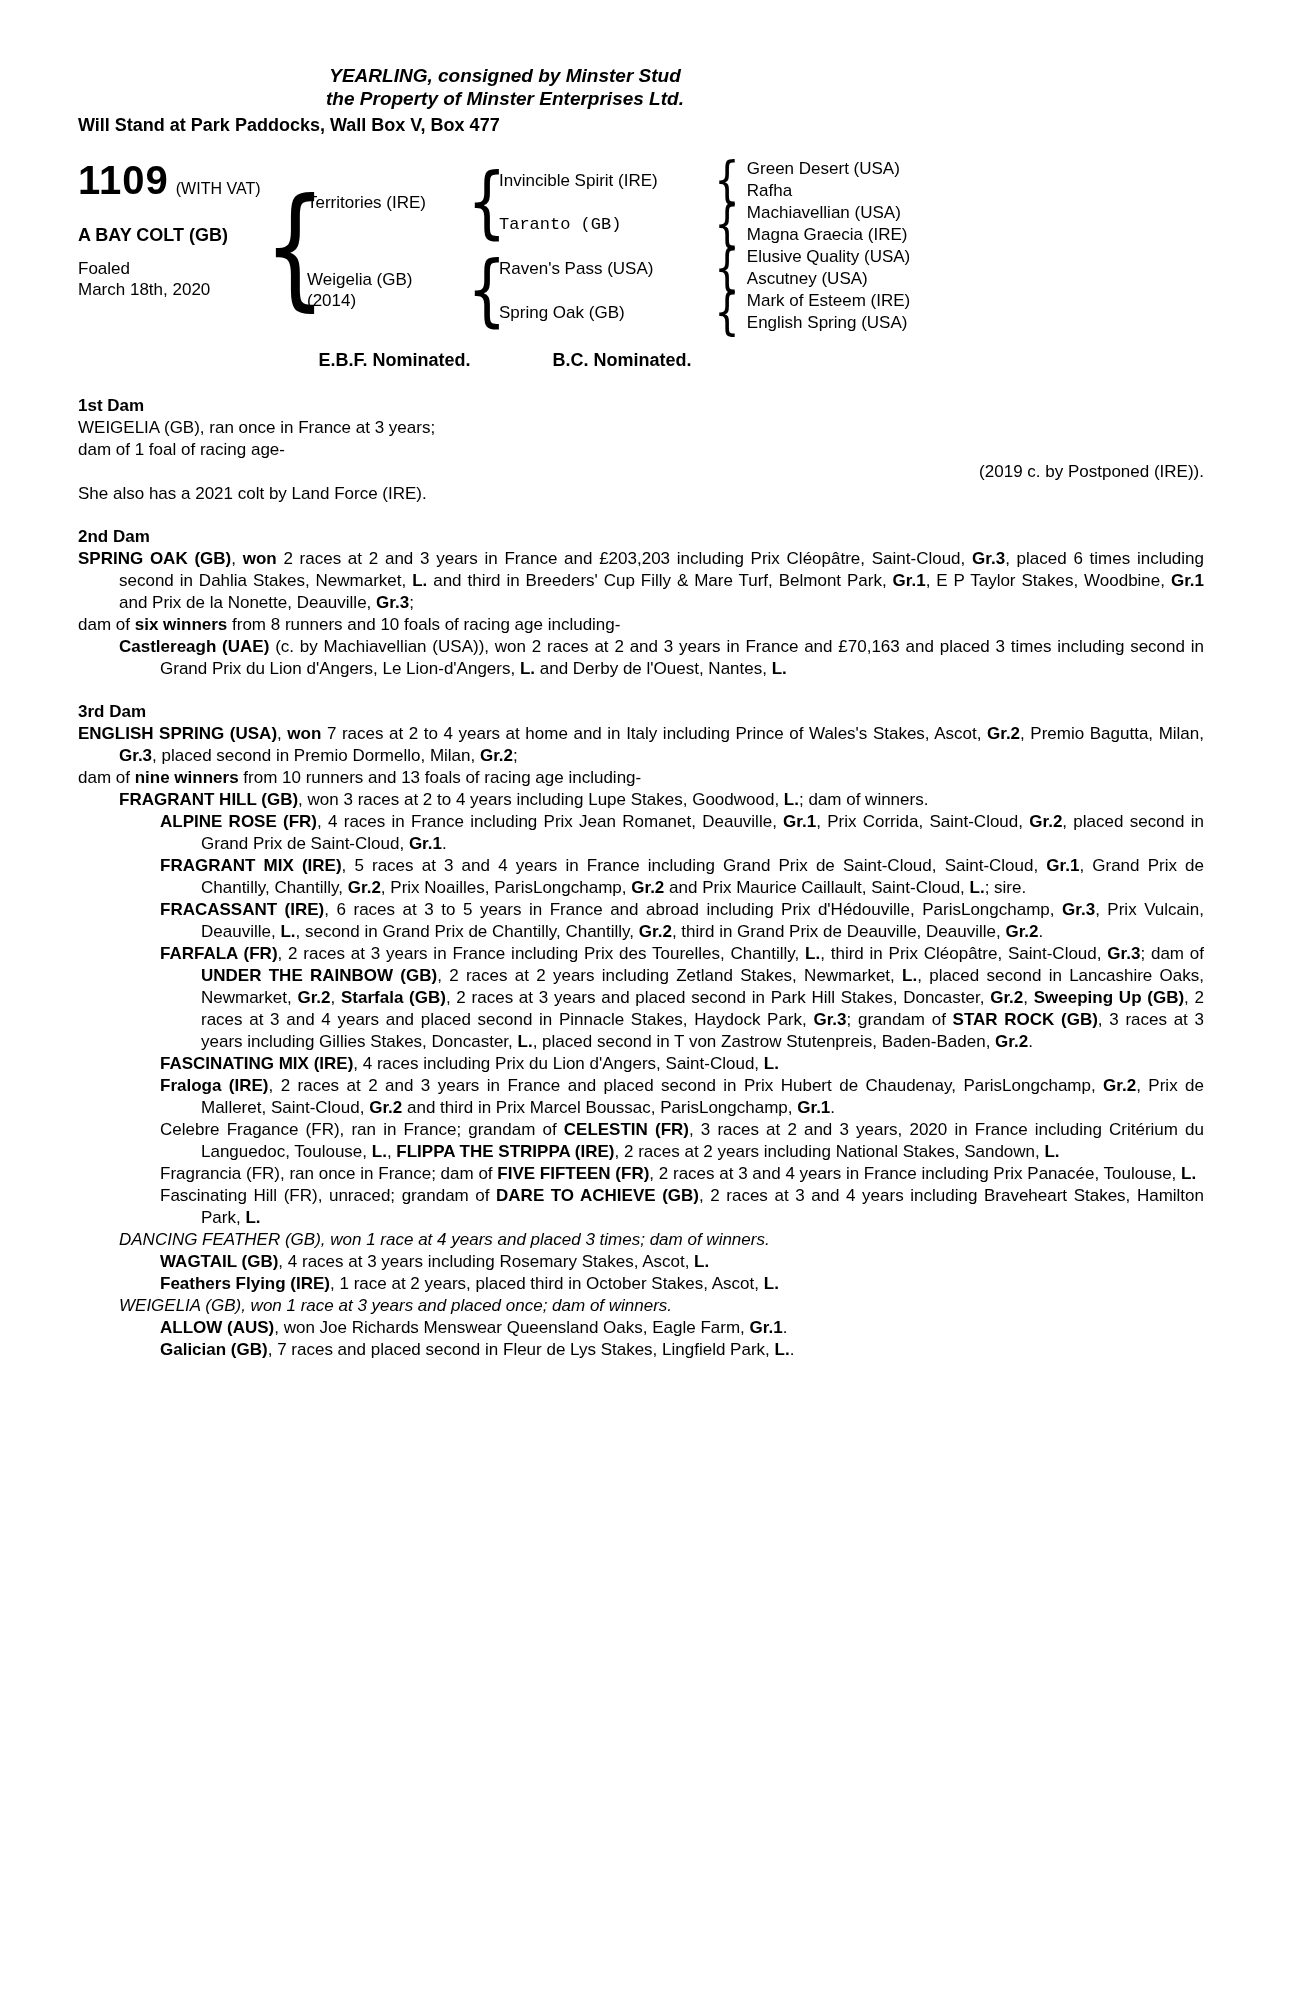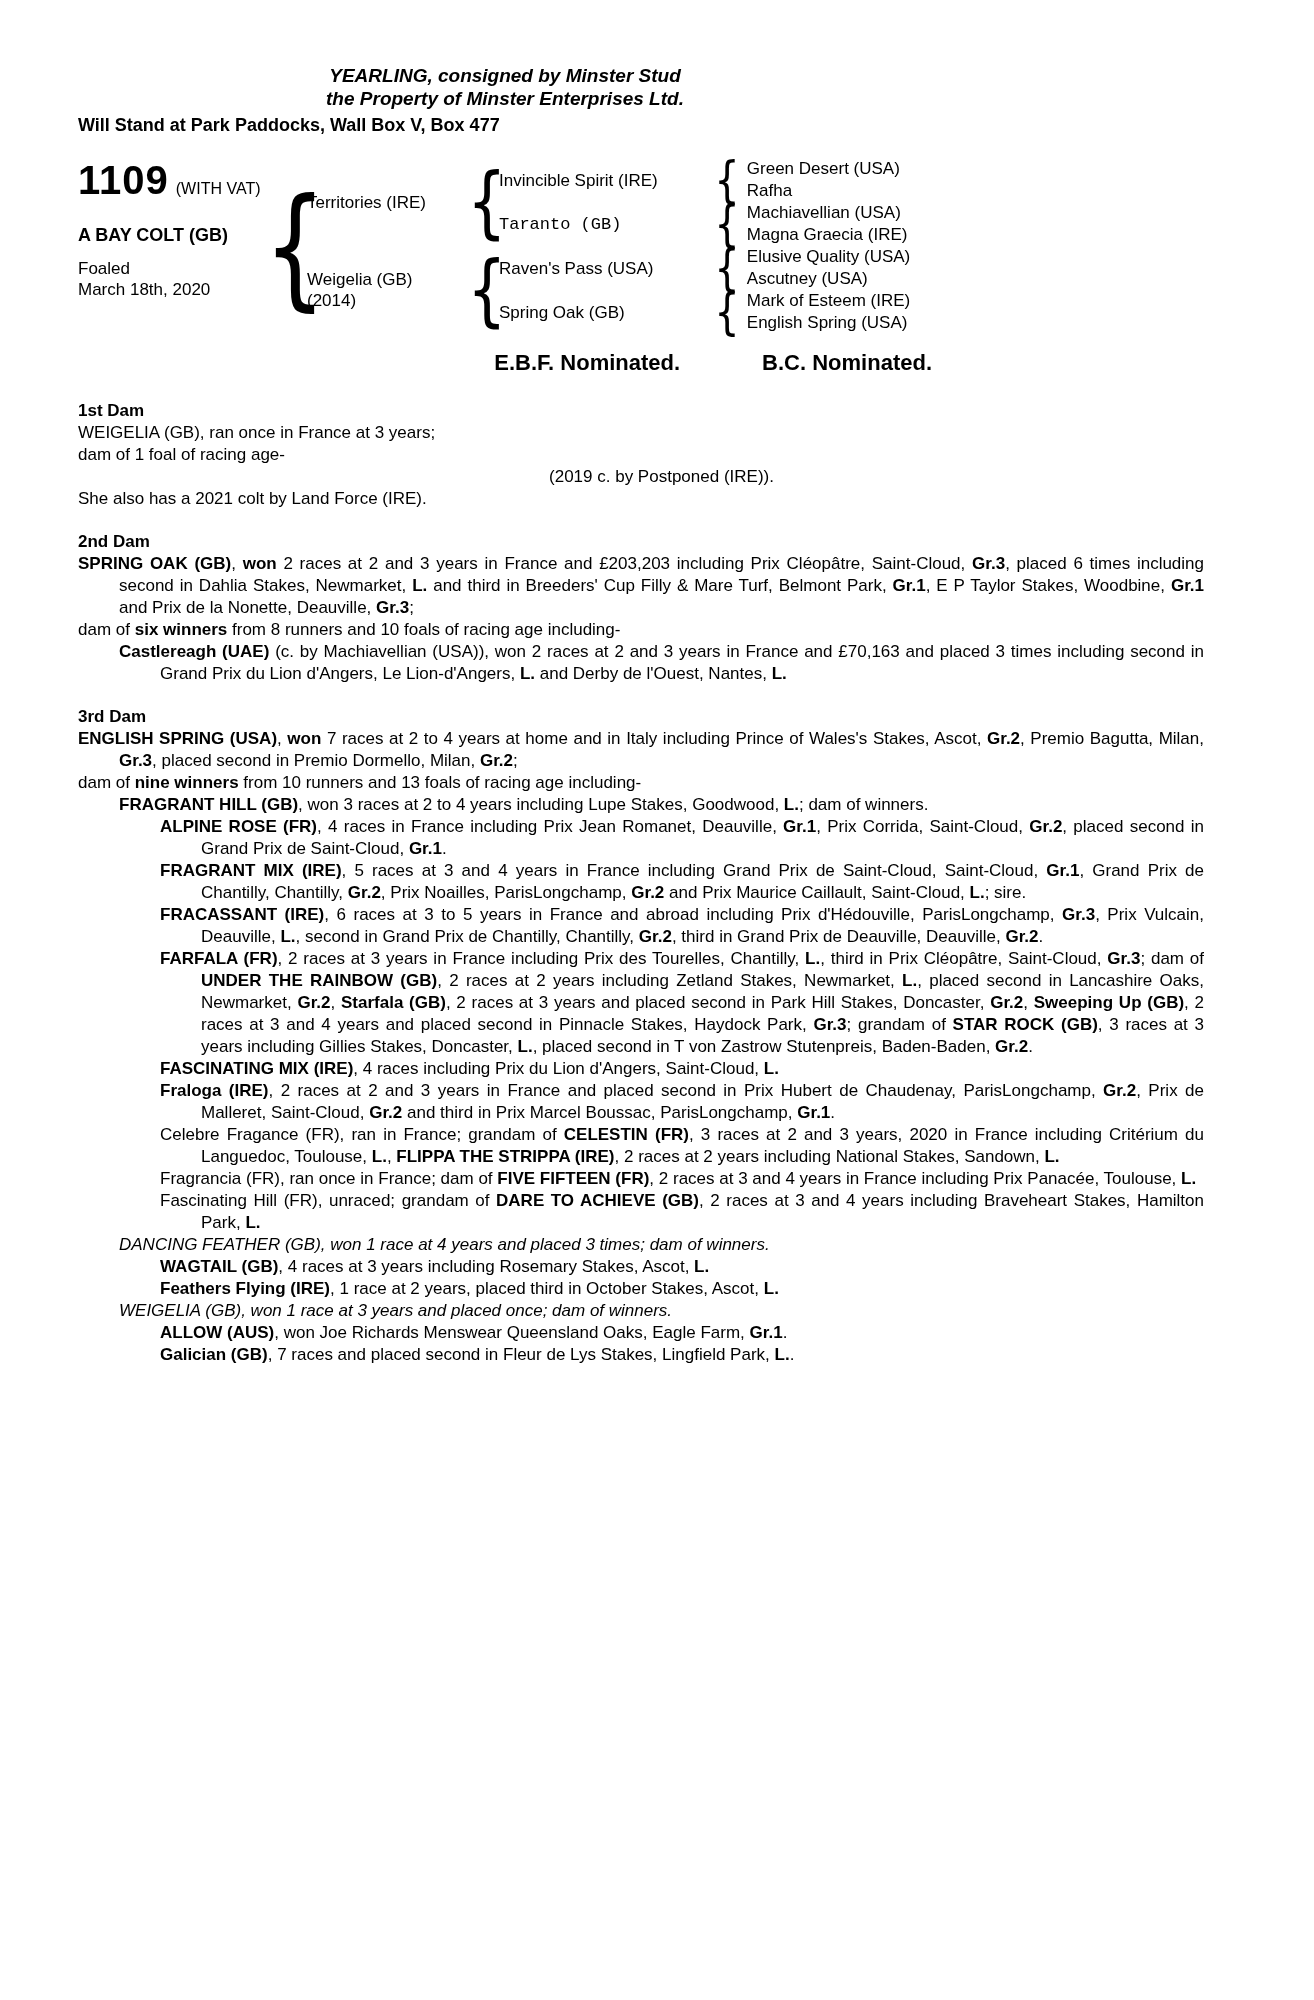--- a/index.html
+++ b/index.html
@@ -46,31 +46,31 @@
 
   .gp-cell { grid-column:5; display:flex; align-items:center; line-height:21px; }
   .gp-0 { grid-row:1/3; } .gp-1 { grid-row:3/5;font-family:Liberation Mono, monospace; } .gp-2 { grid-row:5/7; } .gp-3 { grid-row:7/9; }
 
   .gg-group { grid-column:6; display:flex; align-items:center; }
   .gg-0 { grid-row:1/3; } .gg-1 { grid-row:3/5; } .gg-2 { grid-row:5/7; } .gg-3 { grid-row:7/9; }
   .gg-group .brace-glyph { font-size:50px; transform:scaleX(0.8); margin-right:4px; }
   .gg-names { display:flex; flex-direction:column; justify-content:center; line-height:22px; }
 
   
-  .nominations { width:854px; display:flex; justify-content:flex-end; gap:82px; margin-top:16px;
-                 font-weight:bold; font-size:22px; }
+  .nominations { width:854px; display:flex; justify-content:center; gap:82px; margin-top:16px;
+                 font-weight:bold; font-size:18px; }
 
   
   .catalog-body { margin-top:24px; font-size:17px; }
   .section { margin-top:21px; }
   .section:first-child { margin-top:0; }
   .sec-head { font-weight:bold; line-height:22px; }
   .para { line-height:22px; text-align:justify; }
   .para.a    { padding-left:41px;  text-indent:-41px; }
-  .para.ind1 { padding-left:41px;  text-indent:0; text-align:center; }
+  .para.ind1 { padding-left:41px;  text-indent:0; text-align:right; }
   .para.b    { padding-left:82px;  text-indent:-41px; }
   .para.c    { padding-left:123px; text-indent:-41px; }
   .para i { font-style:italic; }
   .para b { font-weight:bold; }
 </style>
 </head>
 <body>
 
 <div class="page">
 

